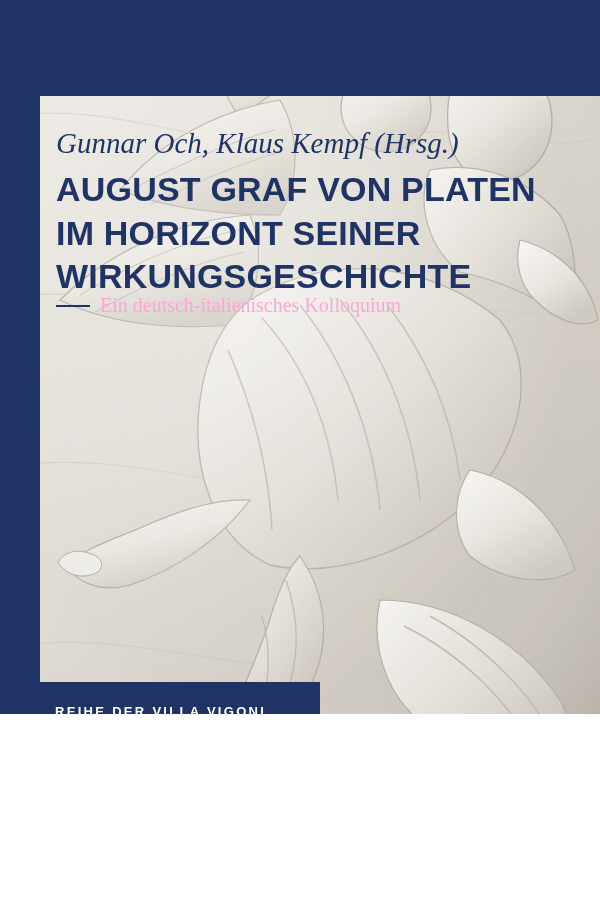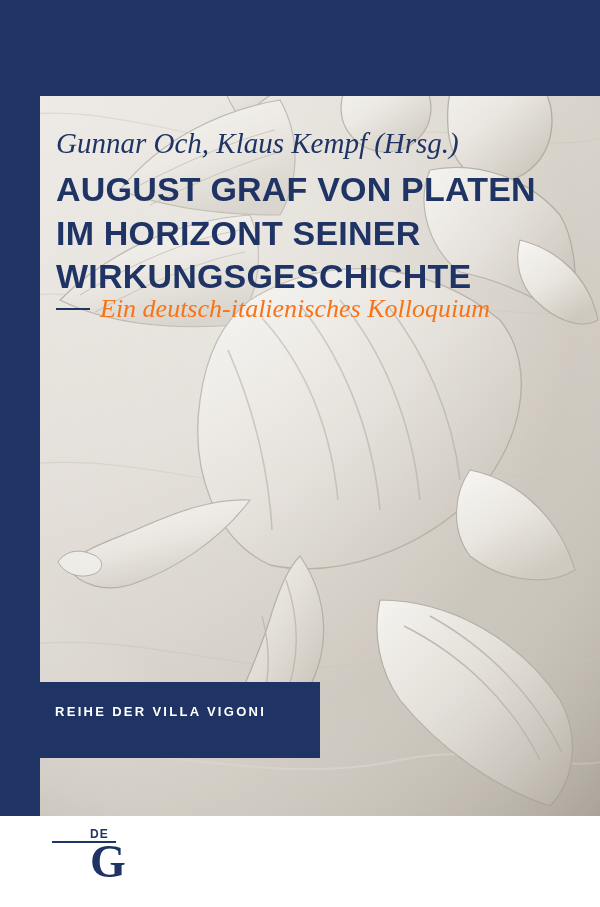--- a/index.html
+++ b/index.html
@@ -7,21 +7,21 @@
     padding: 0;
     background: #ffffff;
   }
   body {
     font-family: "Liberation Sans", sans-serif;
   }
 
   .cover {
     position: relative;
     width: 600px;
-    height: 907px;
+    height: 714px;
     background: #1f3055;
     overflow: hidden;
   }
 
   
   .top-band {
     position: absolute;
     left: 0; top: 0;
     width: 600px;
     height: 96px;
@@ -114,24 +114,23 @@
     align-items: center;
   }
   .subtitle-rule {
     width: 34px;
     height: 2px;
     background: #1f3464;
     margin-right: 10px;
     flex: none;
   }
   .subtitle {
-    color: #f97316;
+    color: #f9a8d4;
     font-family: "Liberation Serif", serif;
-    font-style: italic;
-    font-size: 26px;
+    font-size: 20px;
     white-space: nowrap;
   }
 
   
   .series-band {
     position: absolute;
     left: 0;
     top: 682px;
     width: 320px;
     height: 76px;

